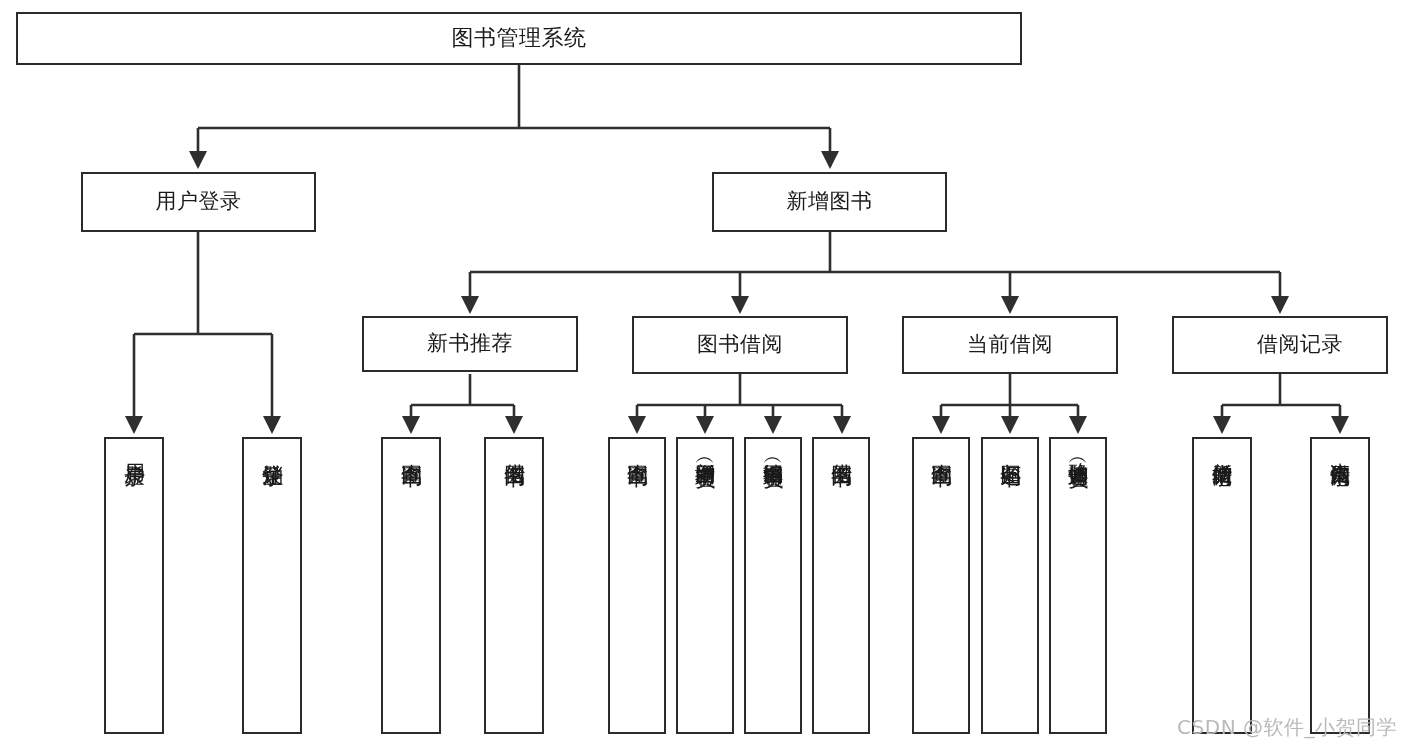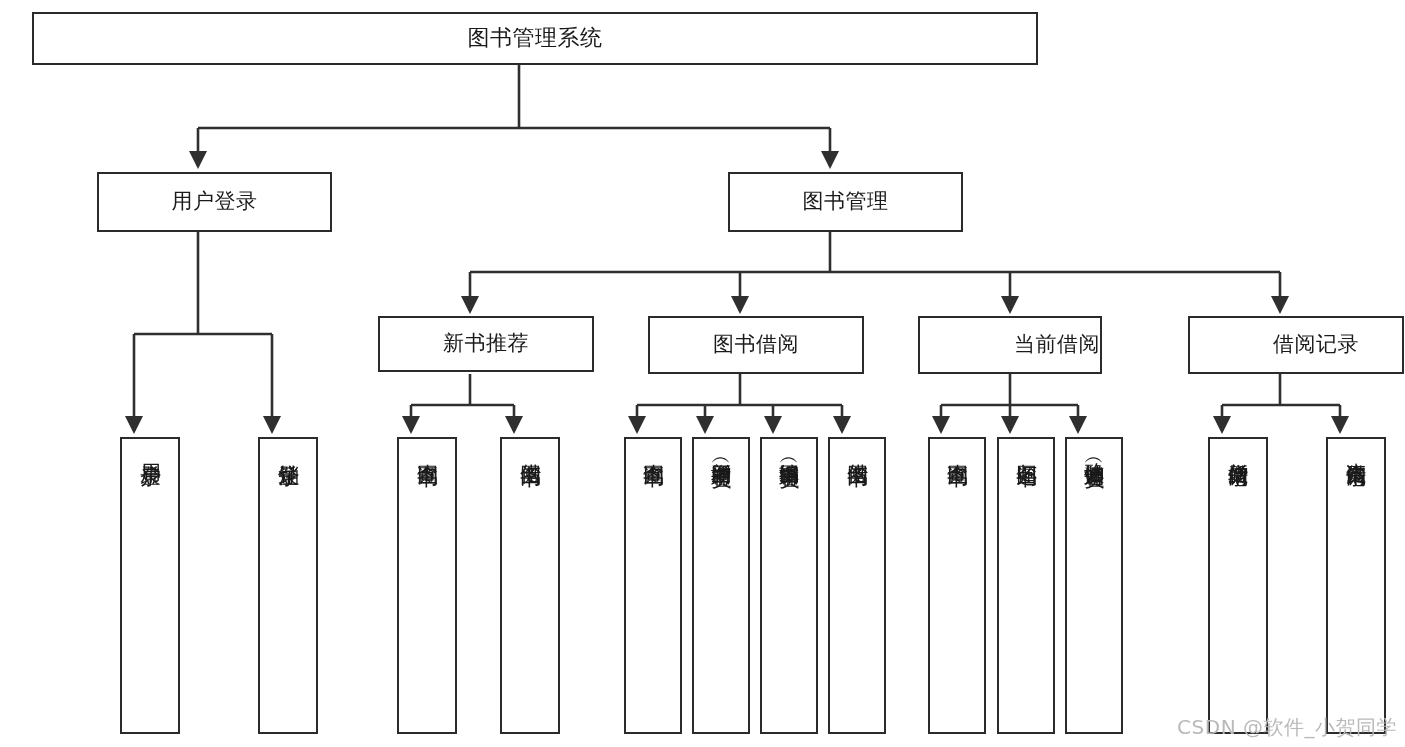--- a/index.html
+++ b/index.html
@@ -28,21 +28,20 @@
   .node {
     position: absolute;
     box-sizing: border-box;
     background: #ffffff;
     border: 2px solid #2b2b2b;
     display: flex;
     align-items: center;
     justify-content: center;
     color: #1a1a1a;
     z-index: 2;
-    margin-left: 16px;
   }
   .node-label {
     display: block;
     text-align: center;
     line-height: 1.12;
     letter-spacing: 0.5px;
     white-space: pre;
   }
   .node.horizontal .node-label {
     font-size: 21px;
@@ -134,30 +133,30 @@
   </svg>
 
   <div class="node root horizontal" style="left:16px; top:12px; width:1006px; height:53px;">
     <span class="node-label">图书管理系统</span>
   </div>
 
   <div class="node horizontal" style="left:81px; top:172px; width:235px; height:60px;">
     <span class="node-label">用户登录</span>
   </div>
   <div class="node horizontal" style="left:712px; top:172px; width:235px; height:60px;">
-    <span class="node-label">图书管理</span>
+    <span class="node-label">新增图书</span>
   </div>
 
   <div class="node horizontal" style="left:362px; top:316px; width:216px; height:56px;">
     <span class="node-label">新书推荐</span>
   </div>
   <div class="node horizontal" style="left:632px; top:316px; width:216px; height:58px;">
     <span class="node-label">图书借阅</span>
   </div>
-  <div class="node horizontal" style="left:902px; top:316px; width:184px; height:58px;justify-content:flex-end;">
+  <div class="node horizontal" style="left:902px; top:316px; width:216px; height:58px;">
     <span class="node-label">当前借阅</span>
   </div>
   <div class="node horizontal" style="left:1172px; top:316px; width:216px; height:58px;padding-left:40px;">
     <span class="node-label">借阅记录</span>
   </div>
 
   <div class="node vertical" style="left:104px; top:437px; width:60px; height:297px;">
     <span class="node-label">用户登录</span>
   </div>
   <div class="node vertical" style="left:242px; top:437px; width:60px; height:297px;">

